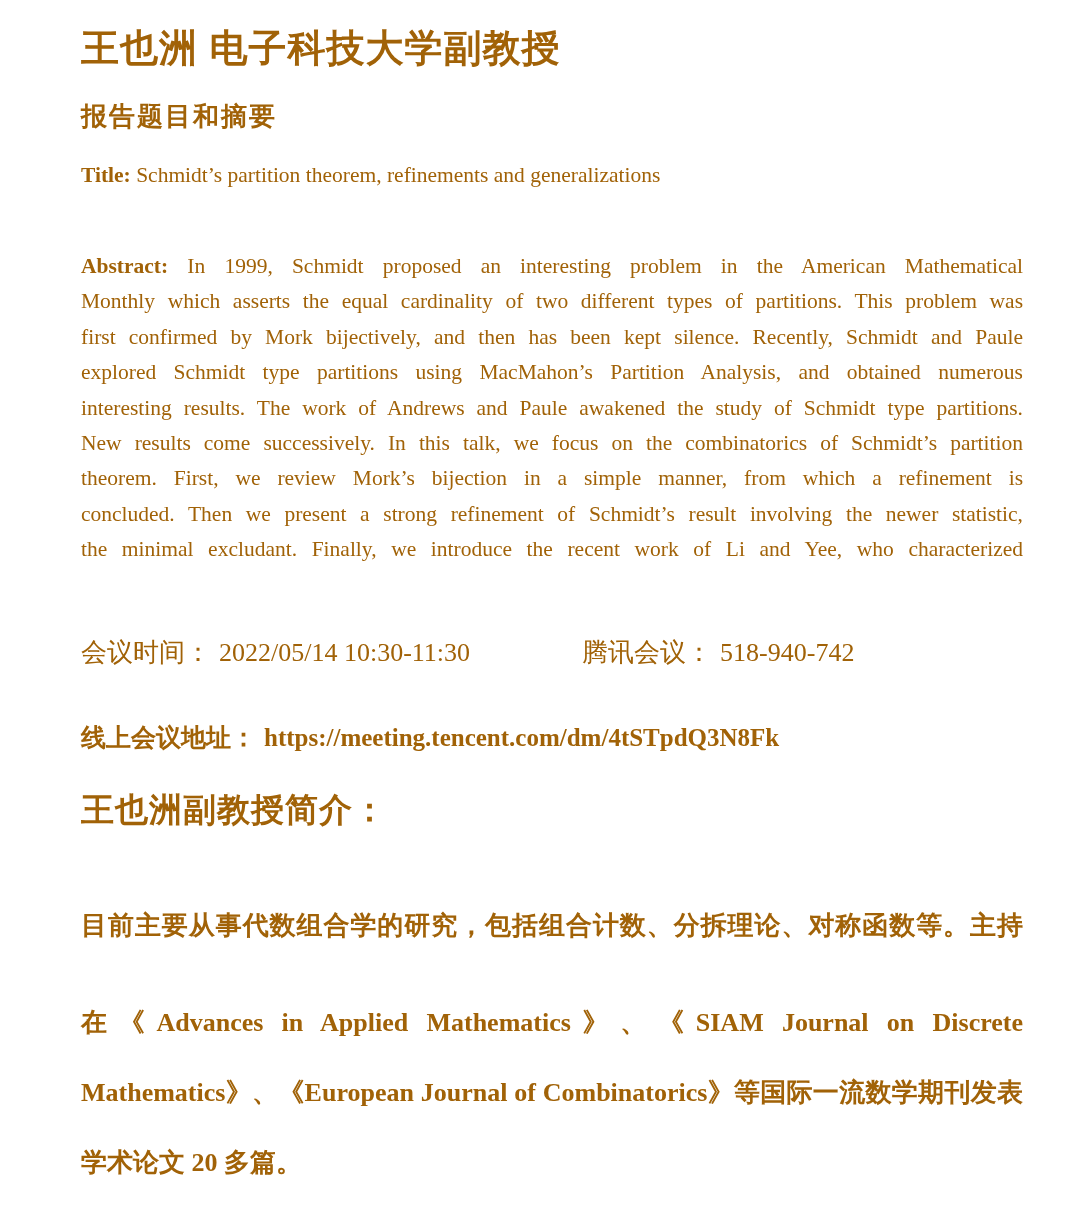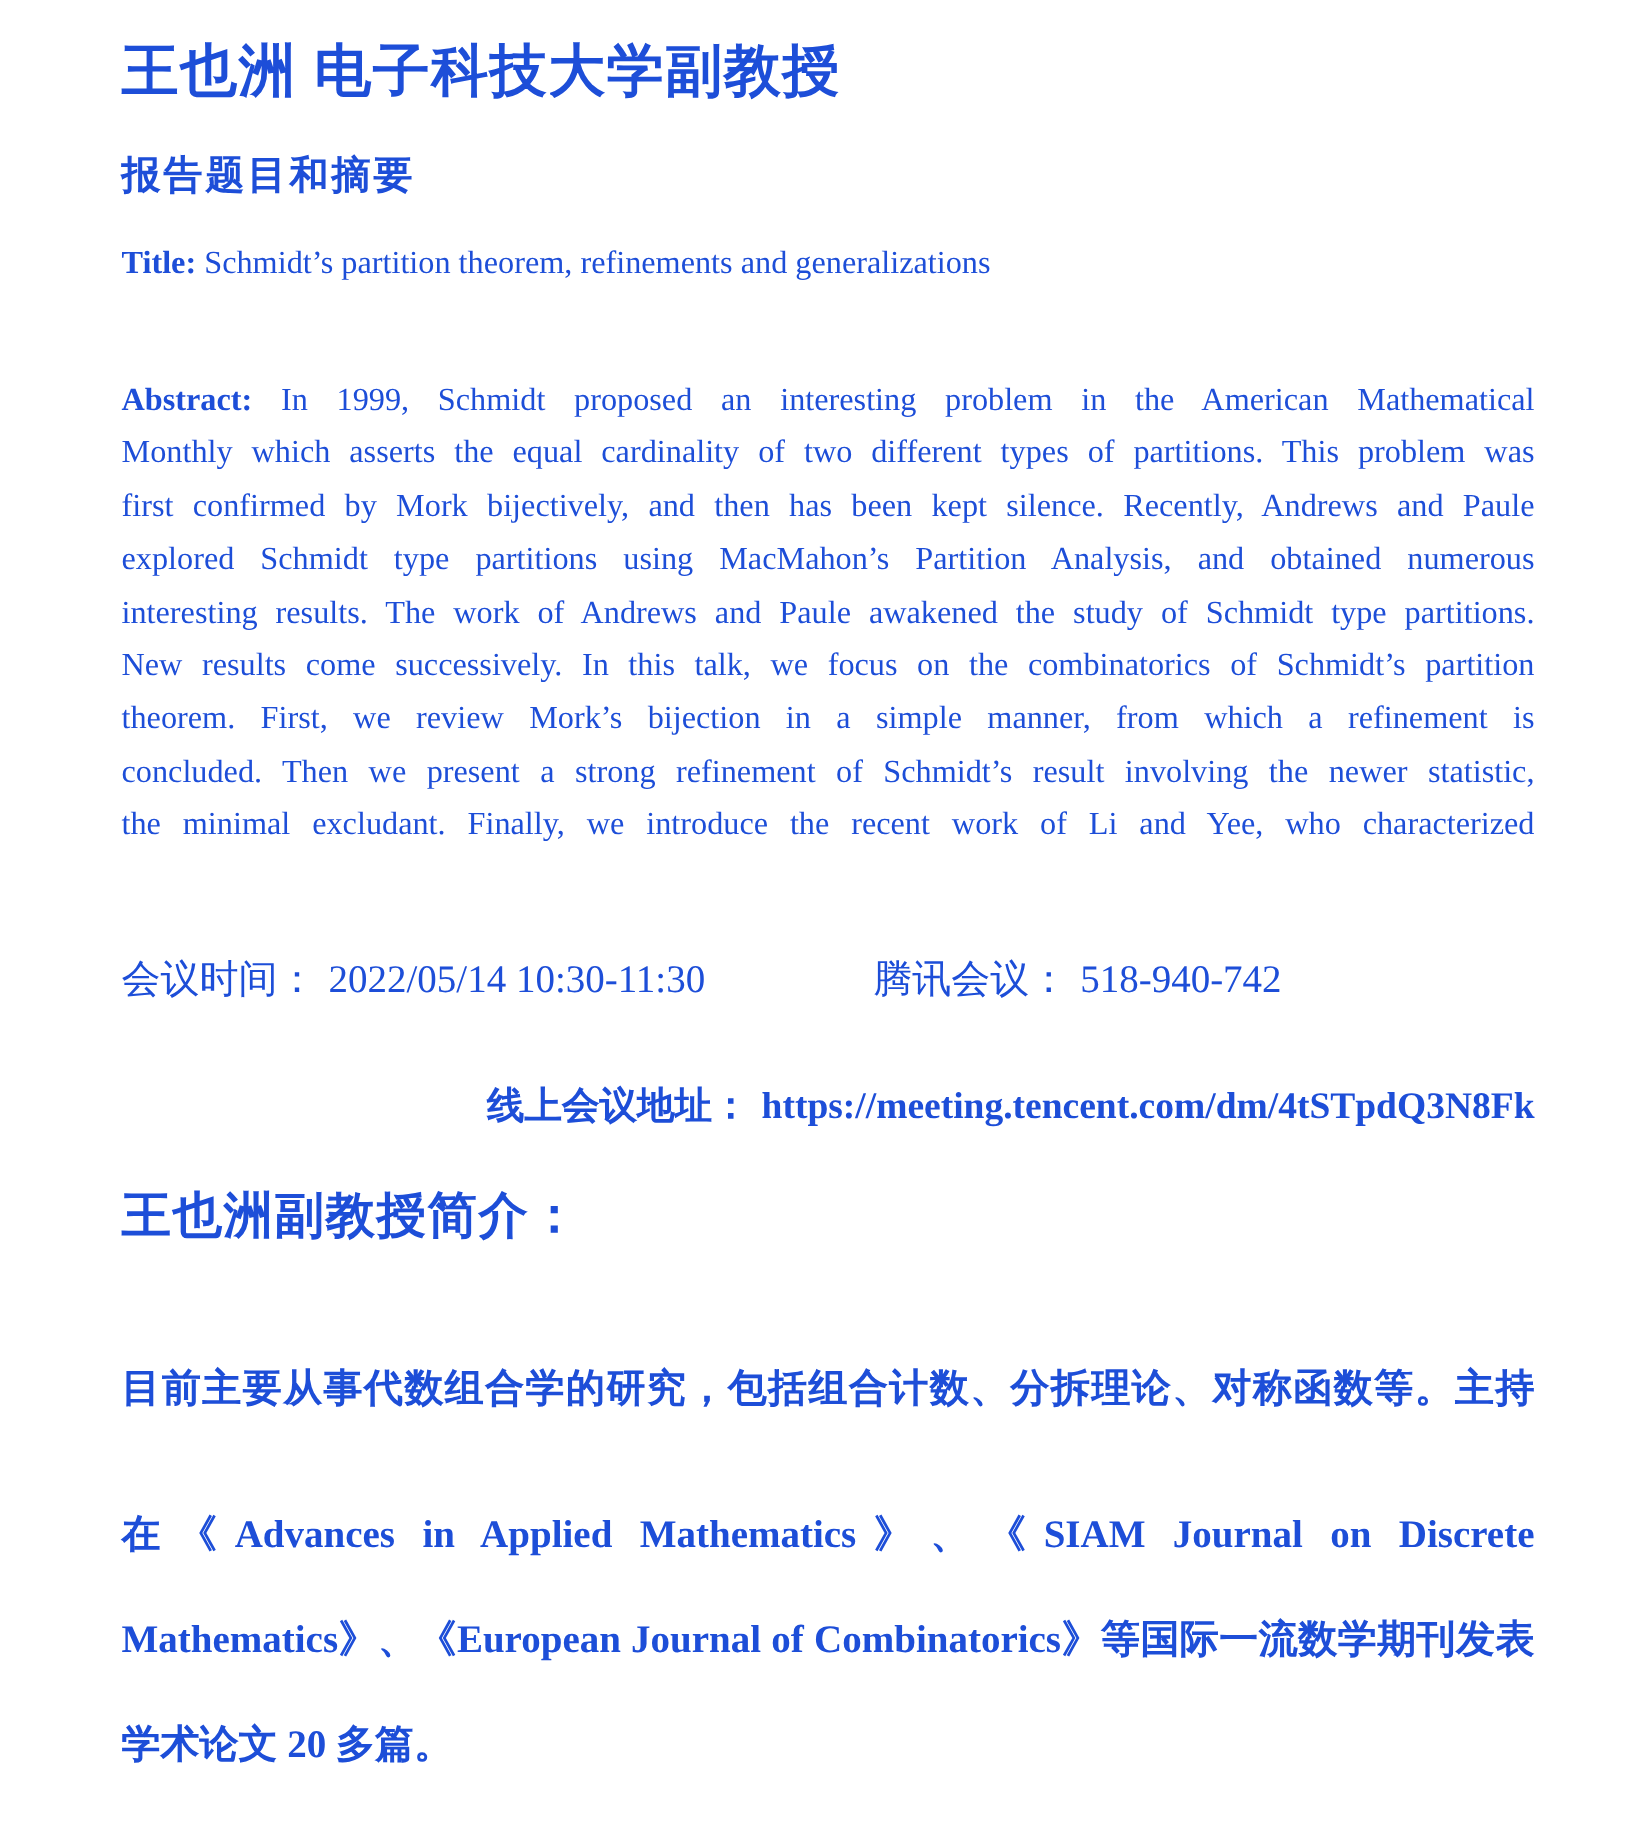--- a/index.html
+++ b/index.html
@@ -5,21 +5,21 @@
   html, body {
     margin: 0;
     padding: 0;
     background: #ffffff;
   }
   .page {
     position: relative;
     width: 1090px;
     height: 1228px;
     background: #ffffff;
-    color: #1d4ed8;
+    color: #a16207;
     overflow: hidden;
     font-family: "Liberation Serif", "DejaVu Serif", serif;
   }
   .blk {
     position: absolute;
     left: 81px;
     width: 942px;
     margin: 0;
   }
   
@@ -77,21 +77,20 @@
     display: inline-block;
     width: 112px;
   }
   
   .url-line {
     top: 722px;
     font-size: 25px;
     font-weight: bold;
     line-height: 1.25;
     white-space: nowrap;
-    text-align: right;
   }
   
   .bio-heading {
     top: 789px;
     font-size: 33px;
     font-weight: bold;
     line-height: 1.3;
     letter-spacing: 1px;
     font-family: "Liberation Sans", "DejaVu Sans", sans-serif;
   }
@@ -122,21 +121,21 @@
     <span class="b">Title:</span>
     <span>Schmidt’s partition theorem, refinements and generalizations</span>
   </p>
 
   <div class="blk abstract">
     <div class="jline">
       <span class="b">Abstract:</span>
       <span>In 1999, Schmidt proposed an interesting problem in the American Mathematical</span>
     </div>
     <div class="jline">Monthly which asserts the equal cardinality of two different types of partitions. This problem was</div>
-    <div class="jline">first confirmed by Mork bijectively, and then has been kept silence. Recently, Andrews and Paule</div>
+    <div class="jline">first confirmed by Mork bijectively, and then has been kept silence. Recently, Schmidt and Paule</div>
     <div class="jline">explored Schmidt type partitions using MacMahon’s Partition Analysis, and obtained numerous</div>
     <div class="jline">interesting results. The work of Andrews and Paule awakened the study of Schmidt type partitions.</div>
     <div class="jline">New results come successively. In this talk, we focus on the combinatorics of Schmidt’s partition</div>
     <div class="jline">theorem. First, we review Mork’s bijection in a simple manner, from which a refinement is</div>
     <div class="jline">concluded. Then we present a strong refinement of Schmidt’s result involving the newer statistic,</div>
     <div class="jline">the minimal excludant. Finally, we introduce the recent work of Li and Yee, who characterized</div>
   </div>
 
   <p class="blk meeting-line">
     <span class="cjk-label">会议时间：</span><span>2022/05/14 10:30-11:30</span><span class="gap-spacer"></span><span class="cjk-label">腾讯会议：</span><span>518-940-742</span>

